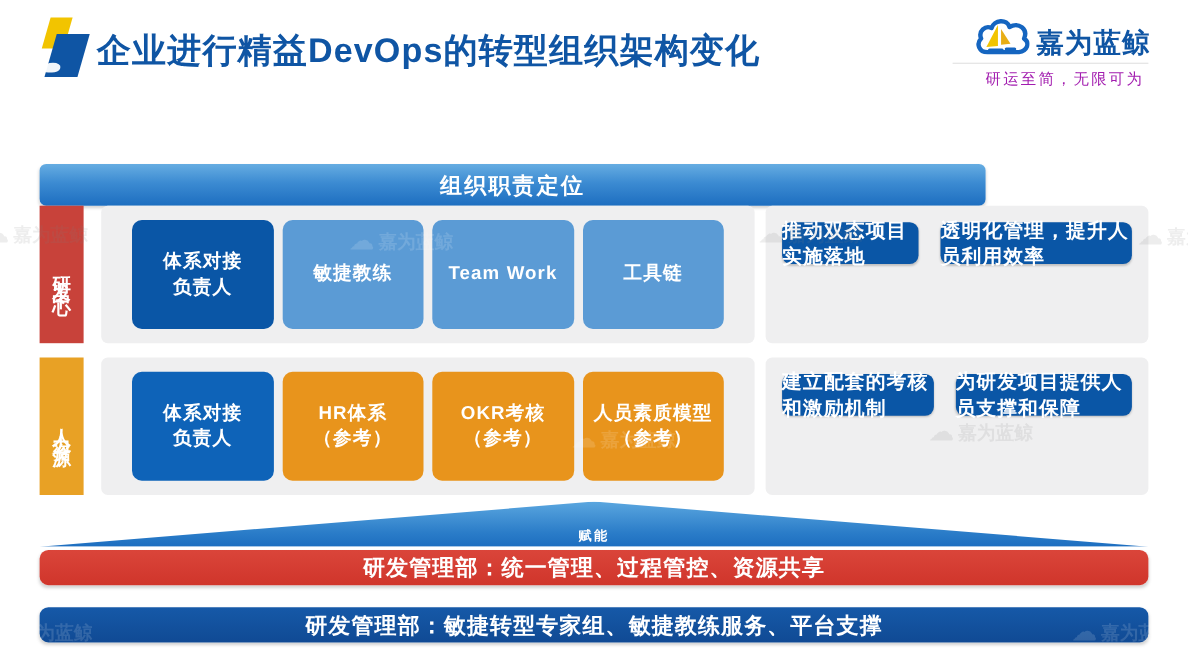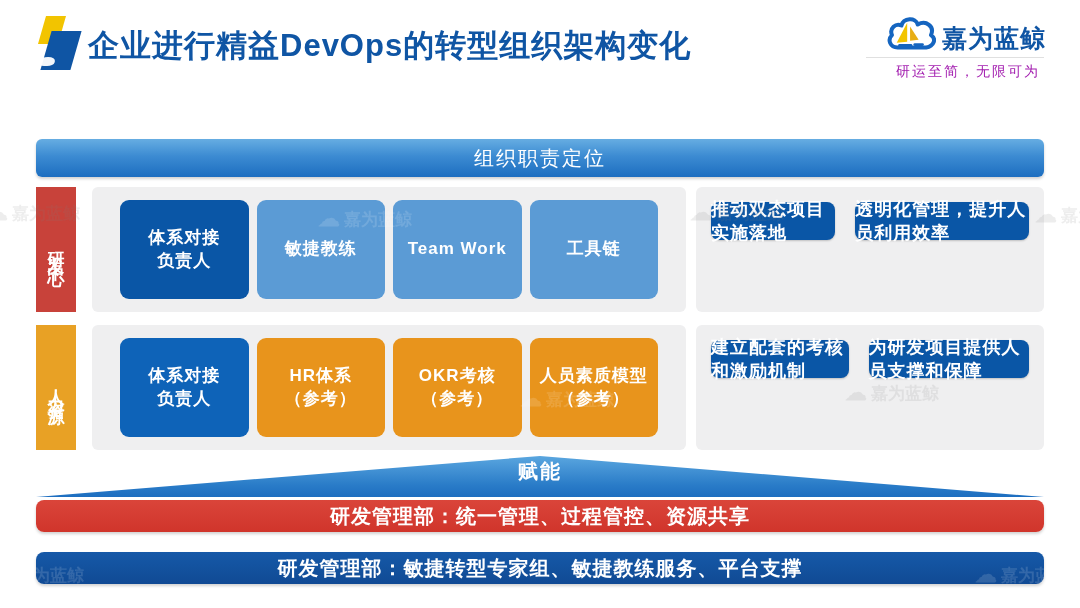--- a/index.html
+++ b/index.html
@@ -27,24 +27,24 @@
     position:absolute; left:88px; top:25px; font-size:31px; font-weight:bold;
     color:#0f55a4; letter-spacing:1px; white-space:nowrap;
   }
   .logo-row { position:absolute; right:34px; top:16px; display:flex; align-items:center; gap:6px; }
   .logo-name { font-size:25px; font-weight:bold; color:#0f55a4; letter-spacing:1px; }
   .logo-divider { position:absolute; right:36px; top:57px; width:178px; height:1px; background:#e0e0e0; }
   .logo-tagline { position:absolute; right:40px; top:63px; font-size:14px; color:#a21caf; letter-spacing:2px; }
 
   
   .top-banner {
-    position:absolute; left:36px; top:139px; width:1008px; height:38px; border-radius:6px;
+    position:absolute; left:36px; top:149px; width:860px; height:38px; border-radius:6px;
     background:linear-gradient(180deg,#66ade2 0%, #3c8bd2 45%, #1d6ec0 100%);
     display:flex; align-items:center; justify-content:center;
-    color:#fff; font-size:20px; font-weight:normal; letter-spacing:2px;
+    color:#fff; font-size:20px; font-weight:bold; letter-spacing:2px;
     box-shadow:0 2px 3px rgba(0,0,0,.18);
   }
 
   
   .vlabel {
     position:absolute; left:36px; width:40px; height:125px;
     display:flex; align-items:center; justify-content:center;
     writing-mode:vertical-rl; text-orientation:upright;
     color:#fff; font-size:17px; font-weight:bold; letter-spacing:6px;
   }
@@ -72,21 +72,21 @@
     color:#fff; font-size:18px; font-weight:bold; letter-spacing:1px;
     box-shadow:0 1px 2px rgba(0,0,0,.2);
   }
 
   
   .arrow {
     position:absolute; left:36px; top:456px; width:1008px; height:41px;
     clip-path:polygon(50% 0, 100% 100%, 0 100%);
     background:linear-gradient(180deg,#5aa6df 0%, #2a7cc8 70%, #1d6ec0 100%);
     display:flex; align-items:flex-end; justify-content:center;
-    color:#fff; font-size:20px; font-weight:bold; letter-spacing:2px; padding-bottom:12px;
+    color:#fff; font-size:12px; font-weight:bold; letter-spacing:2px; padding-bottom:1px;
   }
   .banner-red, .banner-navy {
     position:absolute; left:36px; width:1008px; height:32px; border-radius:8px;
     display:flex; align-items:center; justify-content:center;
     color:#fff; font-size:20px; font-weight:bold; letter-spacing:1px;
     box-shadow:0 2px 3px rgba(0,0,0,.18);
   }
   .banner-red { top:500px; background:linear-gradient(180deg,#da453a 0%, #d0352b 100%); }
   .banner-navy { top:552px; background:linear-gradient(180deg,#1659a8 0%, #104a94 100%);font-family:Liberation Serif, serif; }
 

